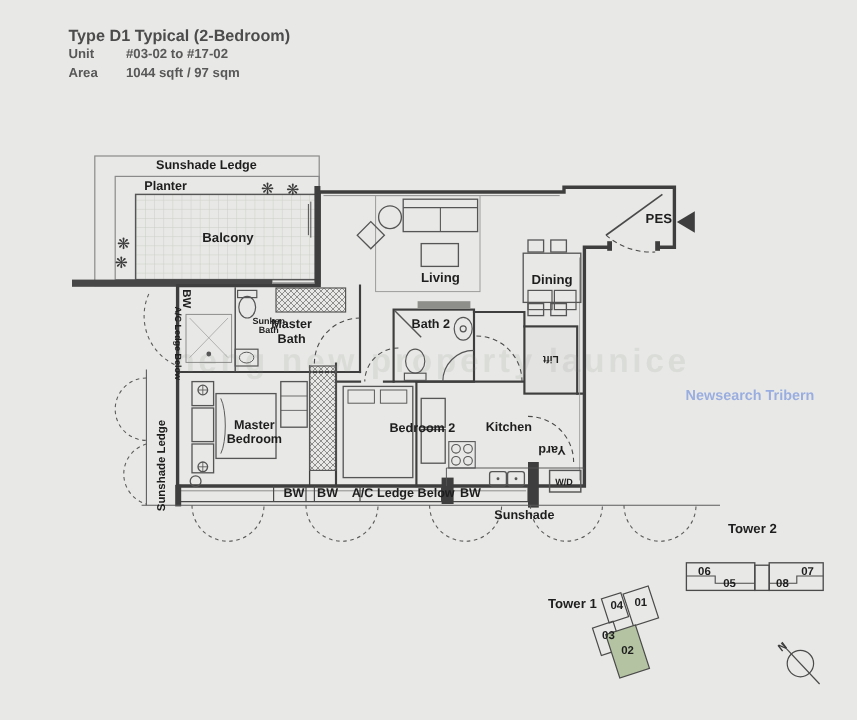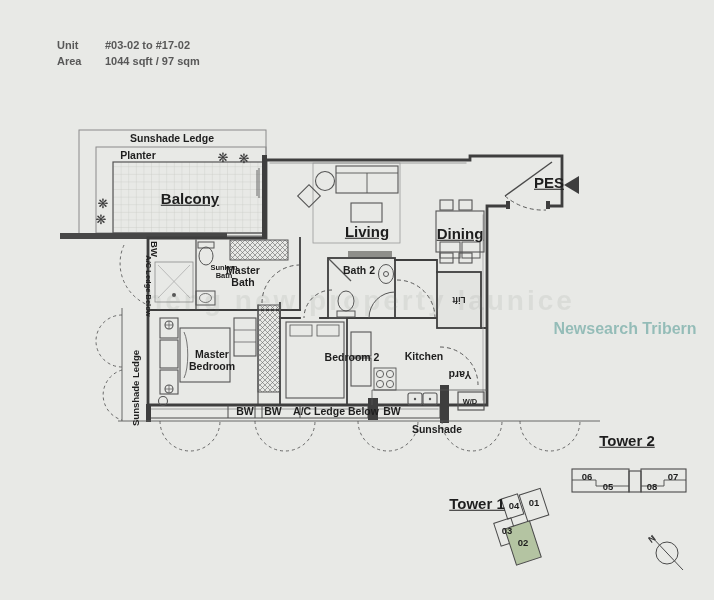--- a/index.html
+++ b/index.html
@@ -11,26 +11,26 @@
   .hdr.title{font-size:13.5px;font-weight:bold;}
   .hdr.row{font-size:11px;font-weight:bold;color:#585858;}
   
   .lbl{position:absolute;transform:translate(-50%,-50%);color:#1e1e1e;font-weight:bold;
        white-space:nowrap;text-align:center;line-height:1.1;}
   .wrap{white-space:normal;}
   .r90{transform:translate(-50%,-50%) rotate(90deg);}
   .rm90{transform:translate(-50%,-50%) rotate(-90deg);}
   .r180{transform:translate(-50%,-50%) rotate(180deg);}
   .f7{font-size:7.5px;} .f8{font-size:8.5px;} .f9{font-size:9.5px;}
-  .f10{font-size:10.5px;} .f11{font-size:15px;text-decoration:underline;}
+  .f10{font-size:10.5px;} .f11{font-size:11px;}
   .plant{position:absolute;transform:translate(-50%,-50%);color:#3a3a3a;font-size:13px;font-weight:normal;}
   .wm1{position:absolute;transform:translate(-50%,-50%);font-size:28px;font-weight:bold;
        letter-spacing:3px;color:#7d837d;opacity:.12;white-space:nowrap;}
-  .wm2{position:absolute;transform:translate(-50%,-50%);font-size:16px;font-weight:bold;
-       color:#0f766e;opacity:.38;white-space:nowrap;filter:blur(.4px);}
+  .wm2{position:absolute;transform:translate(-50%,-50%);font-size:12px;font-weight:bold;
+       color:#1d4ed8;opacity:.38;white-space:nowrap;filter:blur(.4px);}
   .north-n{position:absolute;transform:translate(-50%,-50%) rotate(-38deg);font-size:9px;font-weight:bold;color:#3a3a3a;}
 </style>
 </head>
 <body>
 
 <div class="stage">
 
   <svg class="plan" width="714" height="600" viewBox="0 0 714 600">
     <defs>
       <pattern id="grid" width="7.6" height="7.6" patternUnits="userSpaceOnUse">
@@ -205,20 +205,21 @@
       <rect x="497" y="520" width="18" height="24" transform="rotate(-18 506 532)"></rect>
       <rect x="510" y="524" width="26" height="38" transform="rotate(-18 523 543)" fill="#b4c4a2"></rect>
     </g>
 
     <g stroke="#4a4a4a" fill="none" stroke-width="1">
       <circle cx="667" cy="553" r="11"></circle>
       <path d="M651,536 L683,570"></path>
     </g>
   </svg>
 
+  <div class="hdr title" style="left:57px;top:22px;">Type D1 Typical (2-Bedroom)</div>
   <div class="hdr row" style="left:57px;top:39px;text-align:right;">Unit</div>
   <div class="hdr row" style="left:105px;top:39px;">#03-02 to #17-02</div>
   <div class="hdr row" style="left:57px;top:55px;">Area</div>
   <div class="hdr row" style="left:105px;top:55px;">1044 sqft / 97 sqm</div>
 
   <div class="wm1" style="left:360px;top:301px;">heng new property launice</div>
   <div class="wm2" style="left:625px;top:329px;">Newsearch Tribern</div>
 
   <span class="plant" style="left:223px;top:157px;">❋</span>
   <span class="plant" style="left:244px;top:158px;">❋</span>

